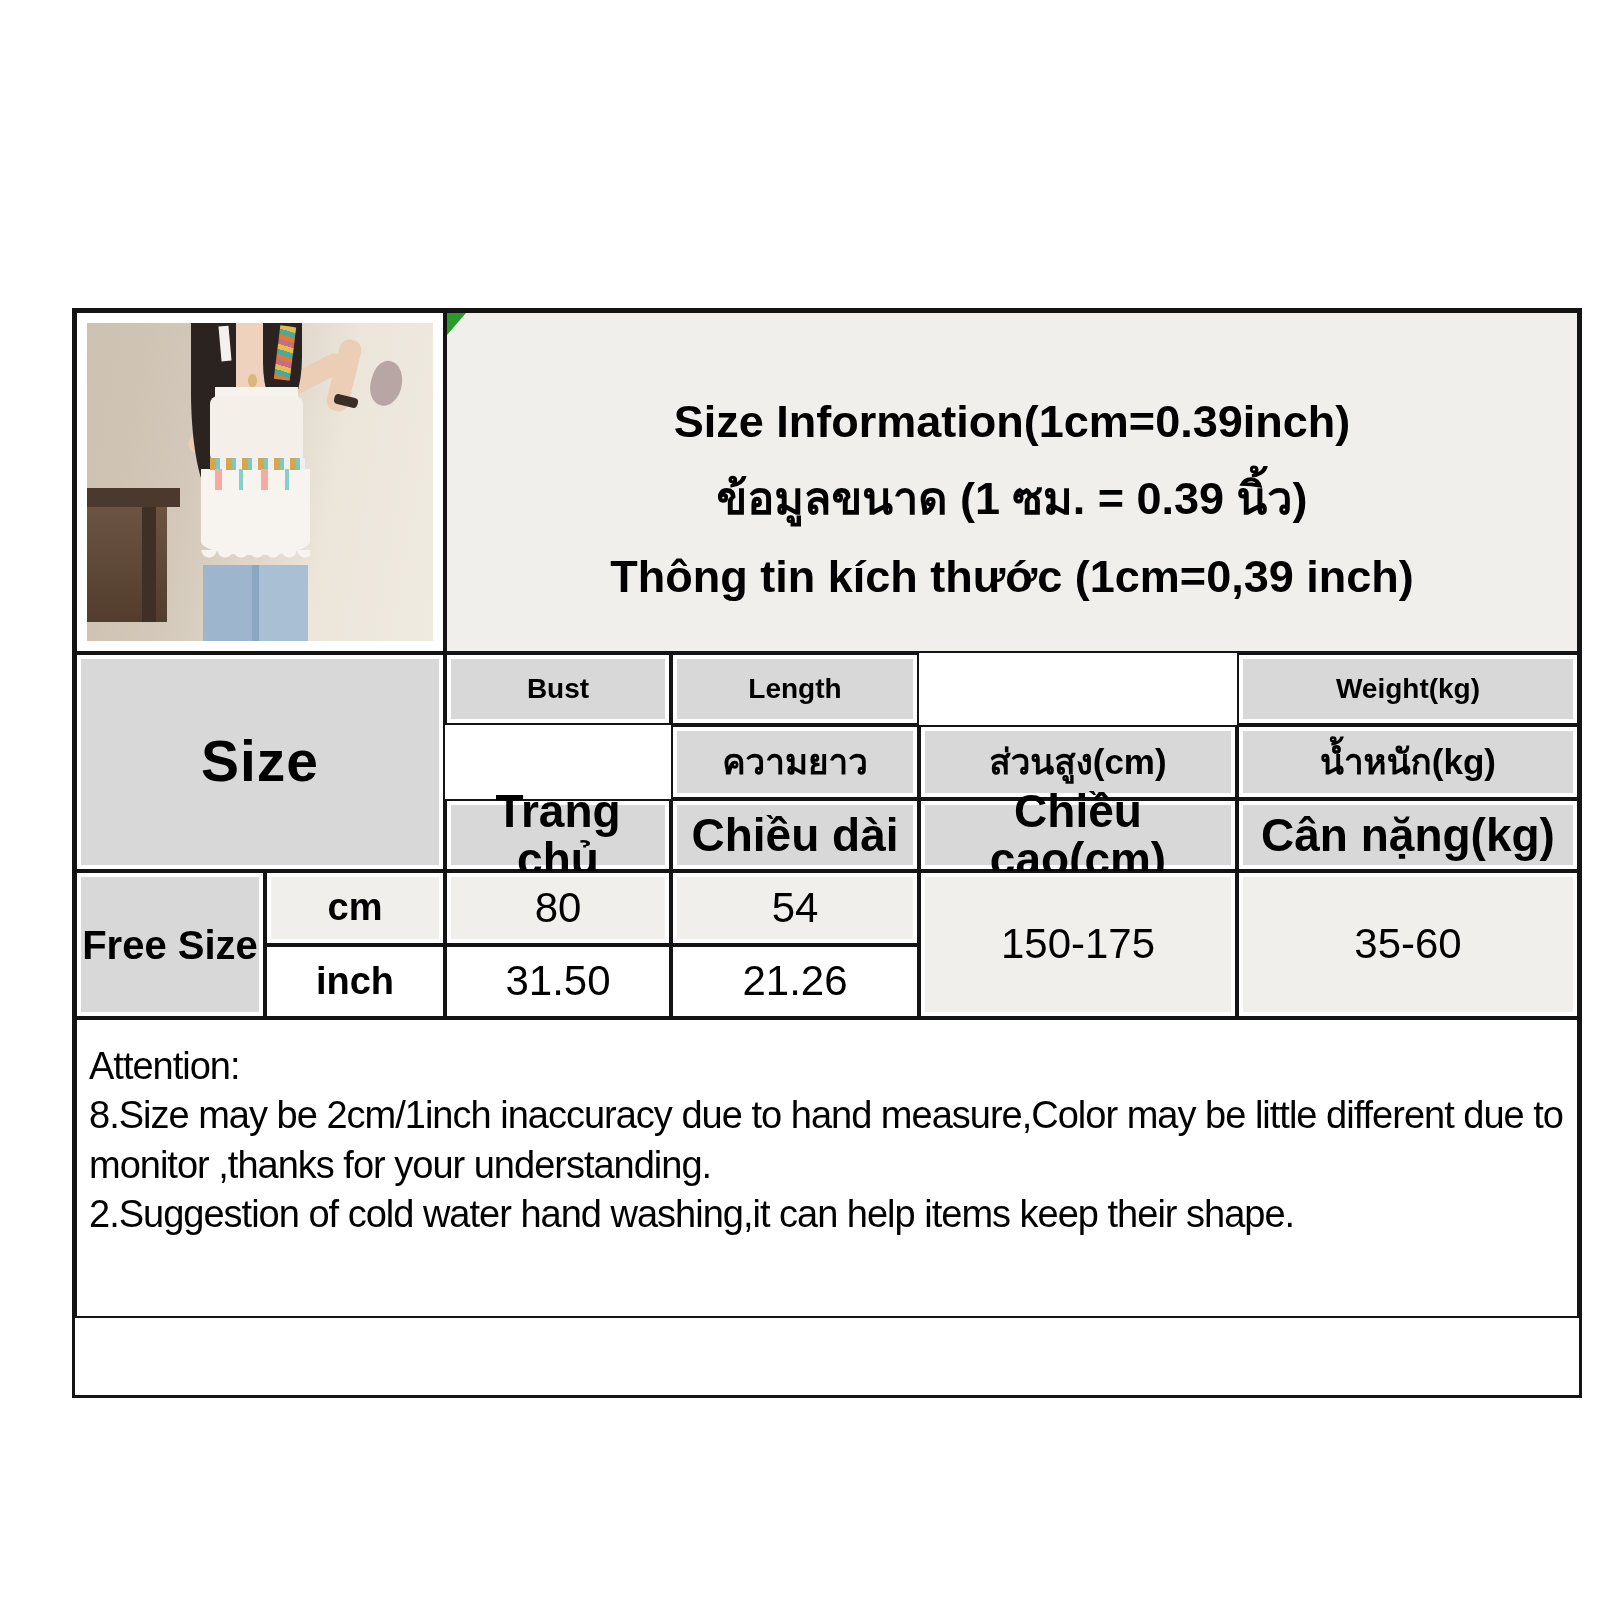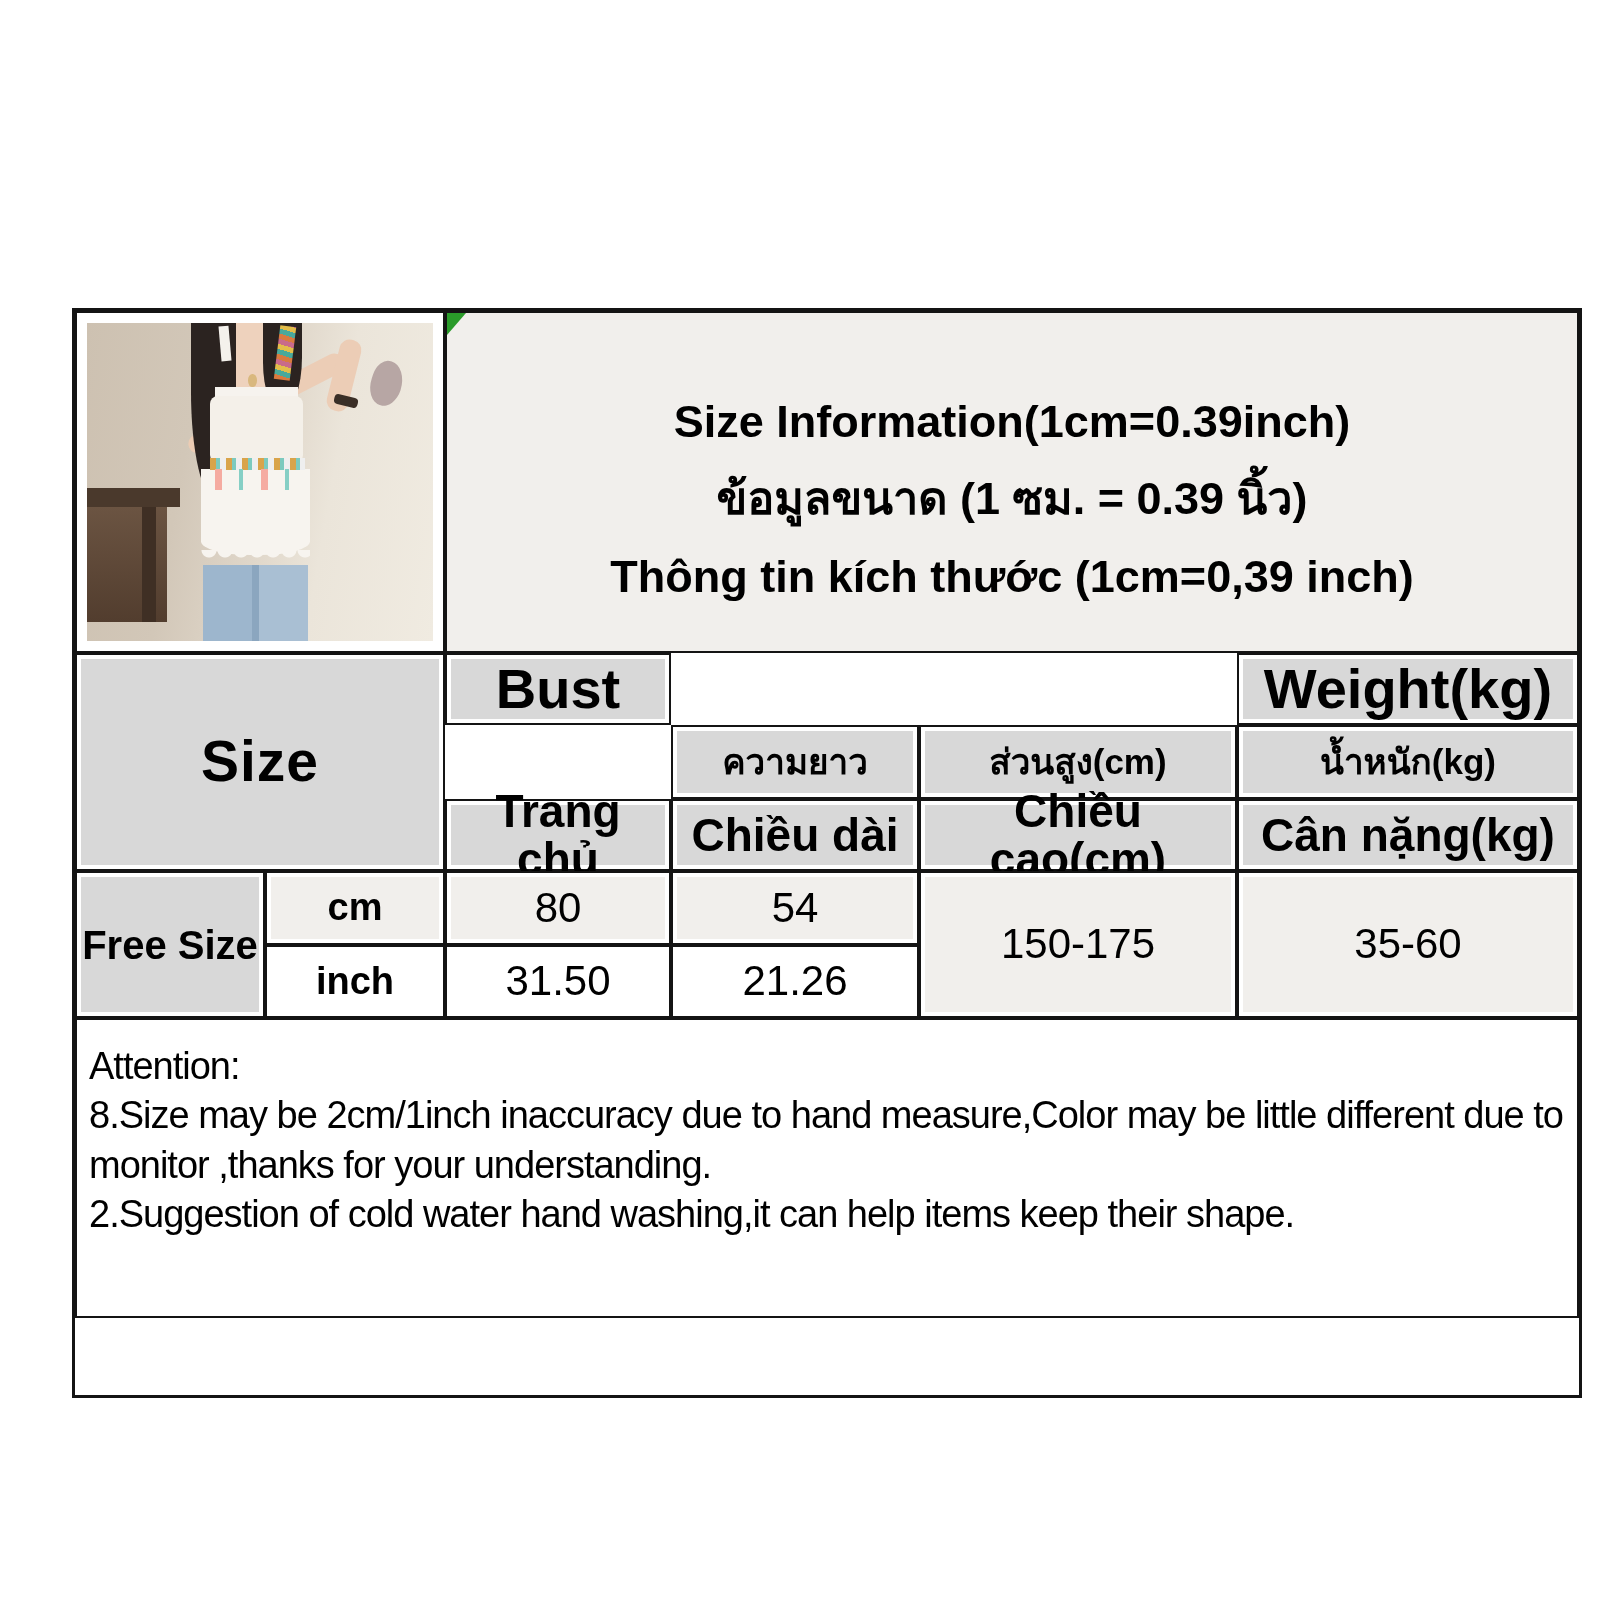--- a/index.html
+++ b/index.html
@@ -38,21 +38,21 @@
   .v-bust{grid-column:3;grid-row:4;} .v-length{grid-column:4;grid-row:4;}
   .v-height{grid-column:5;grid-row:4;} .v-weight{grid-column:6;grid-row:4;}
   .c-freesize{grid-column:1;grid-row:5/7;}
   .u-cm{grid-column:2;grid-row:5;} .u-inch{grid-column:2;grid-row:6;}
   .d-bust-cm{grid-column:3;grid-row:5;} .d-len-cm{grid-column:4;grid-row:5;}
   .d-bust-in{grid-column:3;grid-row:6;} .d-len-in{grid-column:4;grid-row:6;}
   .d-height{grid-column:5;grid-row:5/7;} .d-weight{grid-column:6;grid-row:5/7;}
   .c-attn{grid-column:1/7;grid-row:7;}
 
   
-  .th1{font-weight:bold;font-size:56px;}
+  .th1{font-weight:bold;font-size:28px;}
   .th2{font-weight:bold;font-size:35px;}
   .th3{font-weight:bold;font-size:46px;}
   .big-size{font-weight:bold;font-size:57px;letter-spacing:1px;}
   .freesize{font-weight:bold;font-size:40px;}
   .unit{font-weight:bold;font-size:38px;}
   .val{font-size:42px;}
 
   
   .title-stack{position:absolute;inset:0;display:flex;flex-direction:column;align-items:center;justify-content:center;gap:30px;padding-top:34px;text-align:center;}
   .title-line{font-weight:bold;font-size:45px;letter-spacing:0;}
@@ -142,20 +142,25 @@
       <div class="fill g">
           <span class="big-size">Size</span>
         </div>
     </div>
 
     <div class="cell h-bust">
       <div class="fill g">
           <span class="th1">Bust</span>
         </div>
     </div>
+    <div class="cell h-length">
+      <div class="fill g">
+          <span class="th1">Length</span>
+        </div>
+    </div>
     <div class="cell h-weight">
       <div class="fill g">
           <span class="th1">Weight(kg)</span>
         </div>
     </div>
 
     <div class="cell t-length">
       <div class="fill g">
           <span class="th2">ความยาว</span>
         </div>

